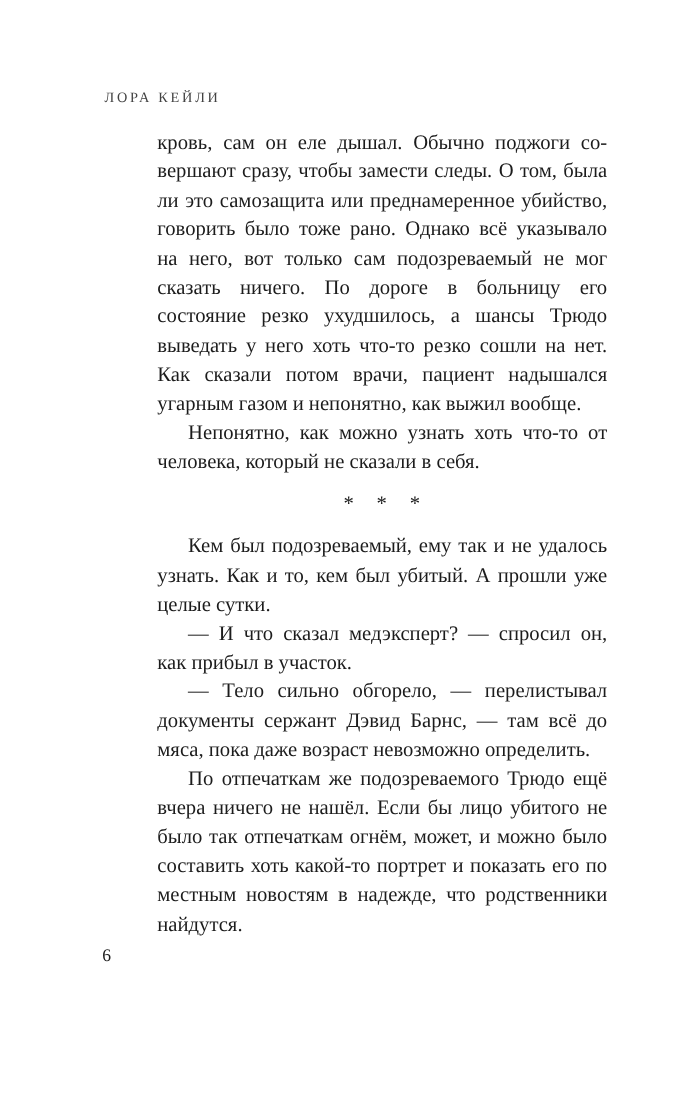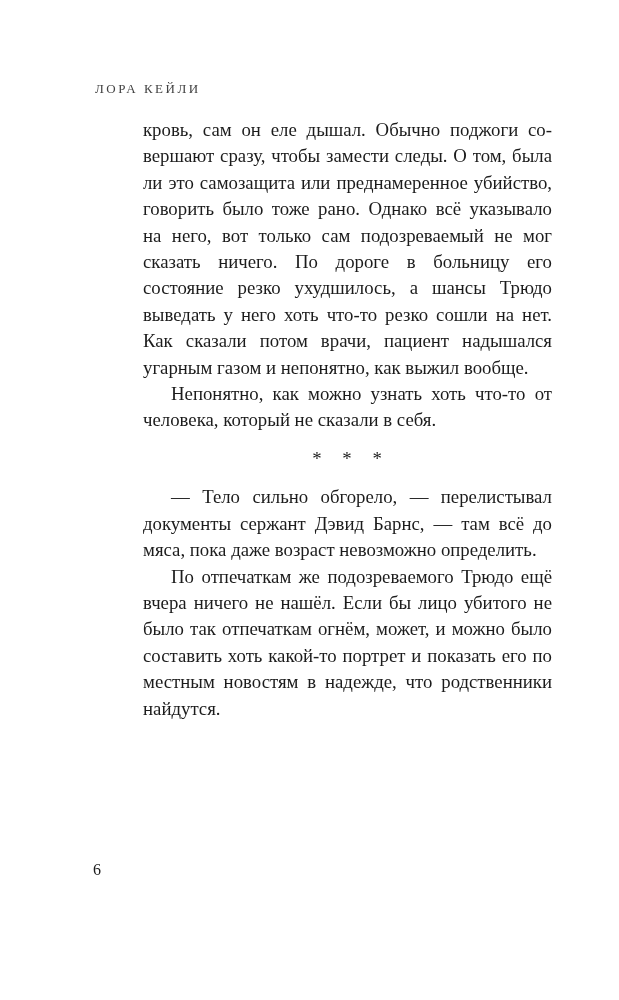--- a/index.html
+++ b/index.html
@@ -57,19 +57,21 @@
 <body>
 
 <div class="page">
 
   <div class="running-header">ЛОРА КЕЙЛИ</div>
 
   <div class="text-block" lang="ru">
     <p class="no-indent">кровь, сам он еле дышал. Обычно поджоги со­вершают сразу, чтобы замести следы. О том, была ли это самозащита или преднамеренное убийство, говорить было тоже рано. Однако всё указывало на него, вот только сам подо­зреваемый не мог сказать ничего. По дороге в больницу его состояние резко ухудшилось, а шансы Трюдо выведать у него хоть что-то резко сошли на нет. Как сказали потом врачи, пациент надышался угарным газом и не­понятно, как выжил вообще.</p>
     <p class="indent">Непонятно, как можно узнать хоть что-то от человека, который не сказали в себя.</p>
     <div class="separator">* * *</div>
+    <p class="indent">Кем был подозреваемый, ему так и не уда­лось узнать. Как и то, кем был убитый. А про­шли уже целые сутки.</p>
+    <p class="indent">— И что сказал медэксперт? — спросил он, как прибыл в участок.</p>
     <p class="indent">— Тело сильно обгорело, — перелистывал документы сержант Дэвид Барнс, — там всё до мяса, пока даже возраст невозможно опре­делить.</p>
     <p class="indent">По отпечаткам же подозреваемого Трю­до ещё вчера ничего не нашёл. Если бы лицо убитого не было так отпечаткам огнём, мо­жет, и можно было составить хоть какой-то портрет и показать его по местным новостям в надежде, что родственники найдутся.</p>
   </div>
 
   <div class="page-number">6</div>
 
 </div>
 
 </body></html>

